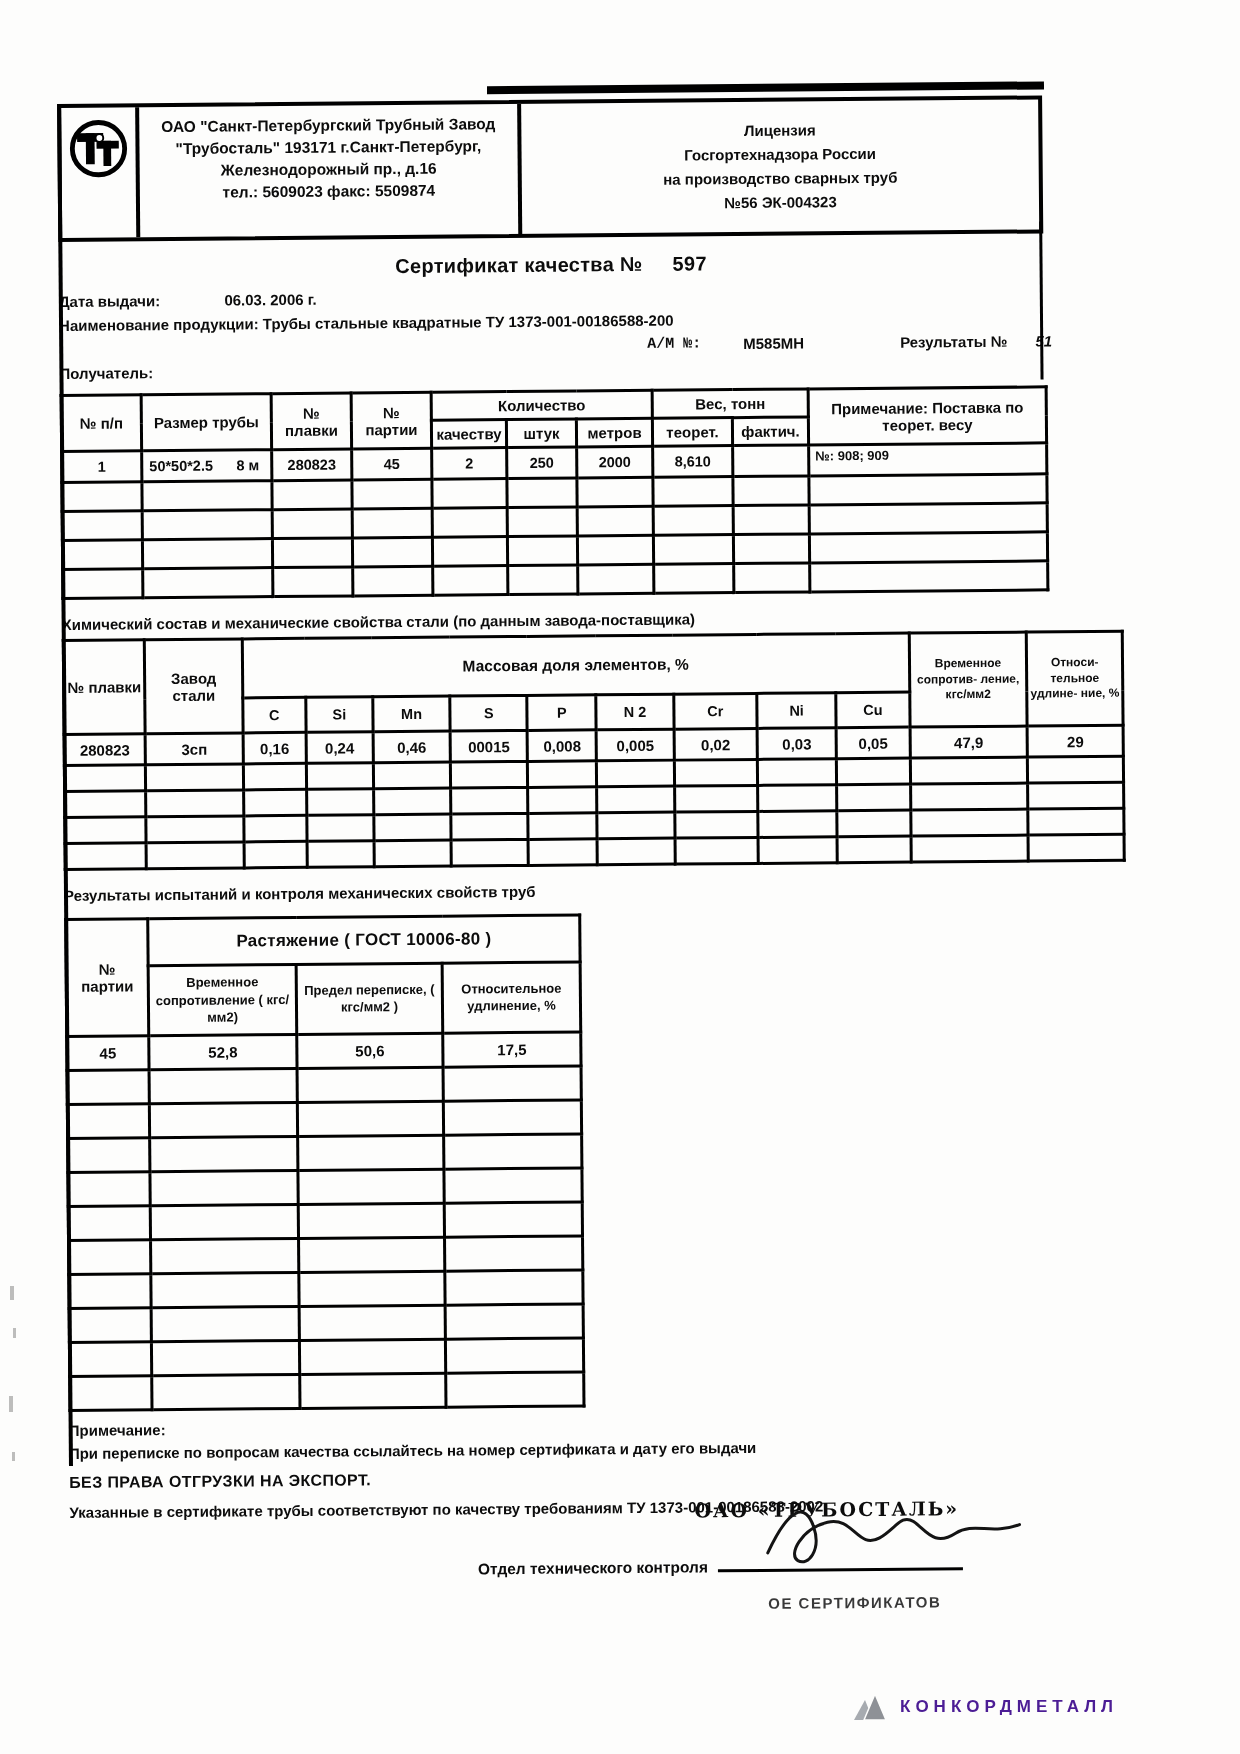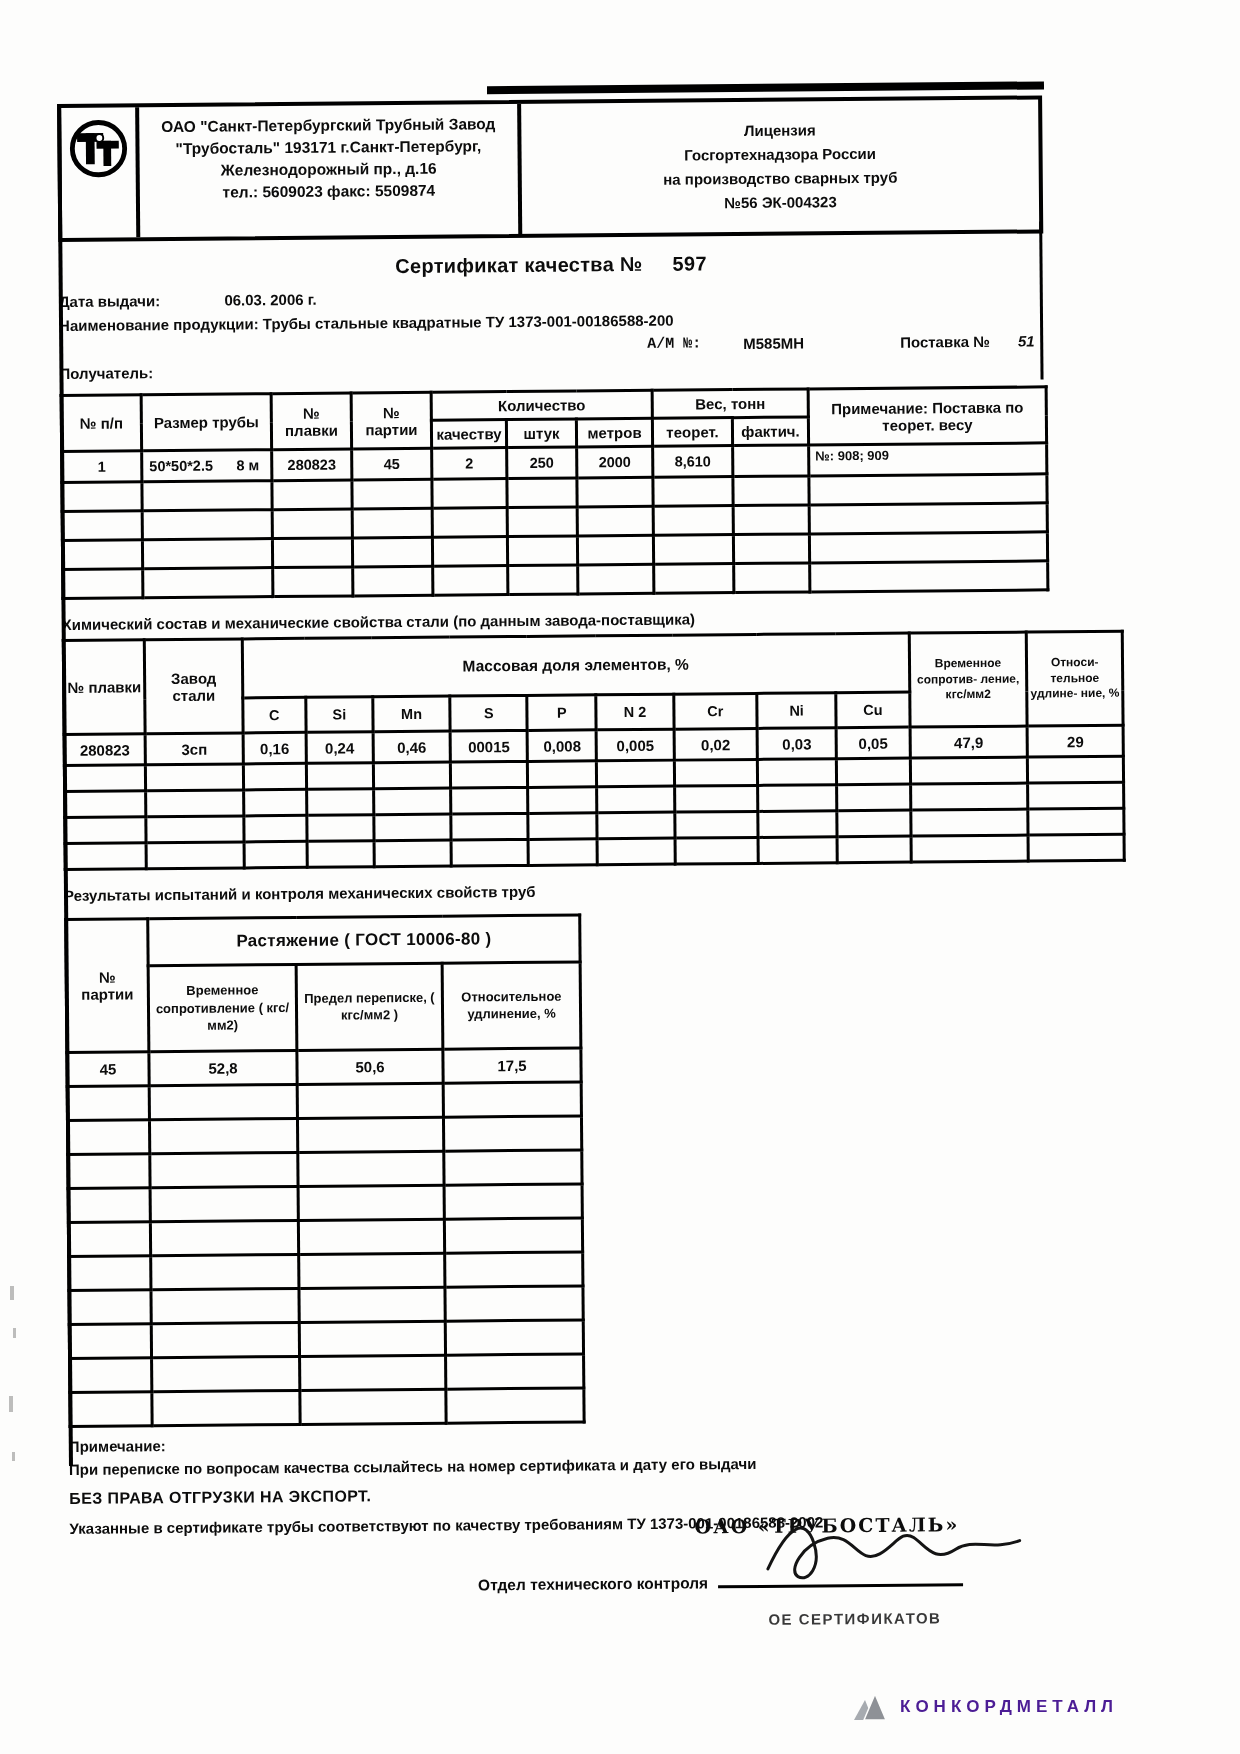--- a/index.html
+++ b/index.html
@@ -45,21 +45,21 @@
   .t2 { width:1062px; font-size:15px; }
   .t2 th.small-hd { font-size:12px; line-height:1.3; padding:3px 1px; }
   .t2 th { padding:4px 2px; }
   .t2 .mass-hd { font-size:15.5px; height:48px; }
   .t2 .el-row th { height:24px; font-size:14.5px; }
   .t2 td { height:24px; }
   .t2 tr.empty td { height:19px; }
 
   .t3 { width:514px; margin-top:14px; }
   .t3 .group-hd { font-size:17px; padding:12px 2px; letter-spacing:.3px; }
-  .t3 .sub-hd { font-size:13px; line-height:1.35; padding:15px 2px; }
+  .t3 .sub-hd { font-size:13px; line-height:1.35; padding:7px 2px; }
   .t3 .batch-hd { font-size:15px; }
   .t3 td { height:27px; font-size:15px; }
   .t3 tr.empty td { height:27px; }
 
   .notes { margin-top:10px; font-size:15px; }
   .notes-label { margin-bottom:6px; }
   .notes-line2 { font-size:16px; margin-top:12px; letter-spacing:.4px; }
   .notes-line3 { margin-top:12px; }
 
   .sig-area { position:relative; height:130px; }
@@ -122,21 +122,21 @@
         <span>Дата выдачи:</span>
         <span class="date-value">06.03. 2006 г.</span>
       </div>
       <div class="meta-row">
         <span>Наименование продукции:</span>
         <span>Трубы стальные квадратные ТУ 1373-001-00186588-200</span>
       </div>
       <div class="meta-row am-row">
         <span class="am-label">А/М №:</span>
         <span class="am-value">М585МН</span>
-        <span class="inv-label">Поставка №</span>
+        <span class="inv-label">Результаты №</span>
         <span class="inv-value">51</span>
       </div>
       <div class="meta-row">
         <span>Получатель:</span>
       </div>
     </div>
 
     <table class="t1">
       <colgroup>
         <col style="width:80px">

